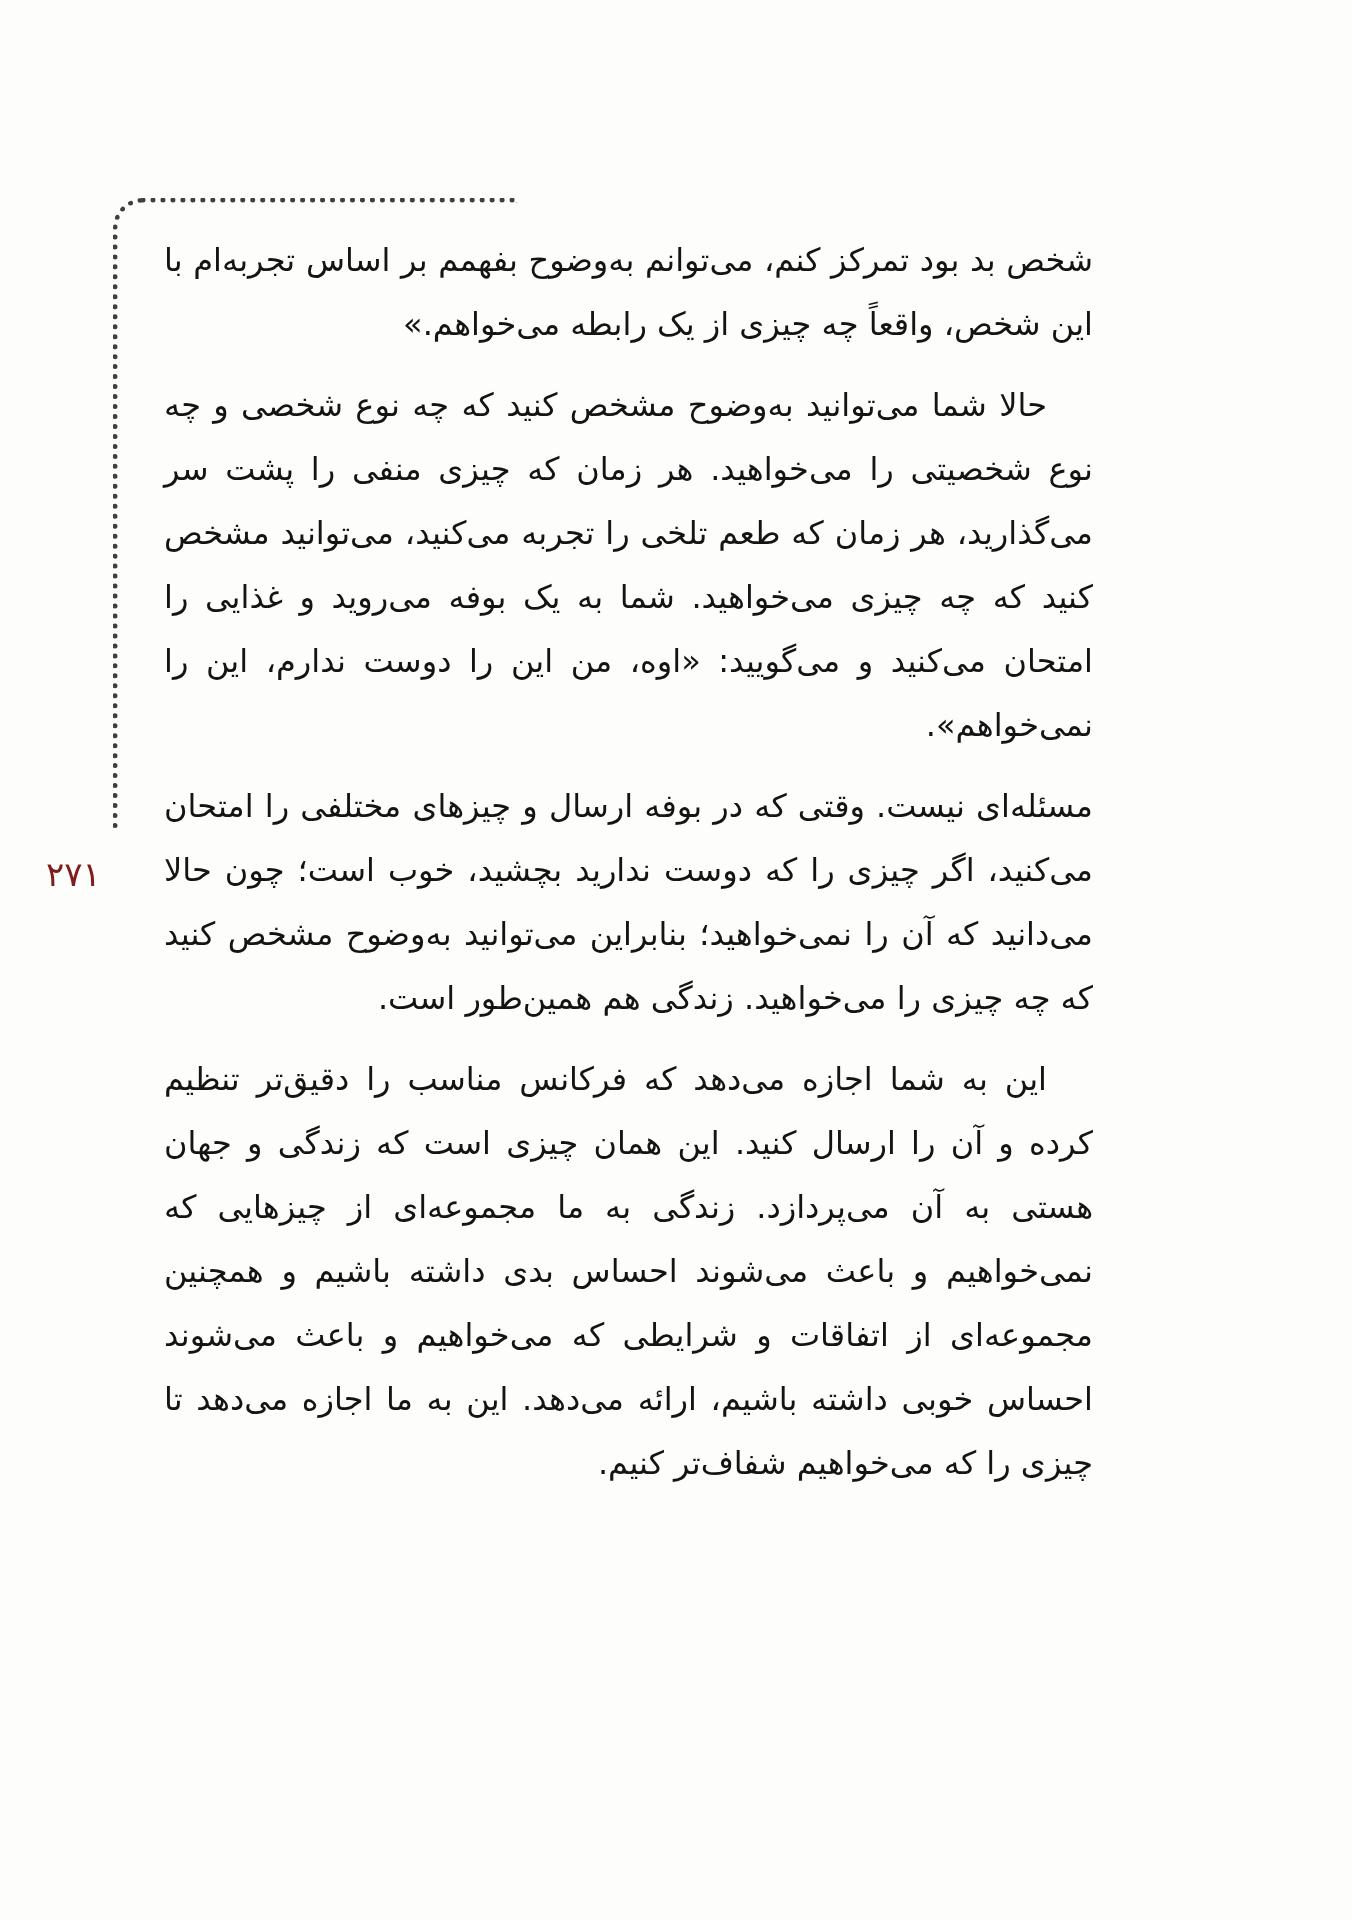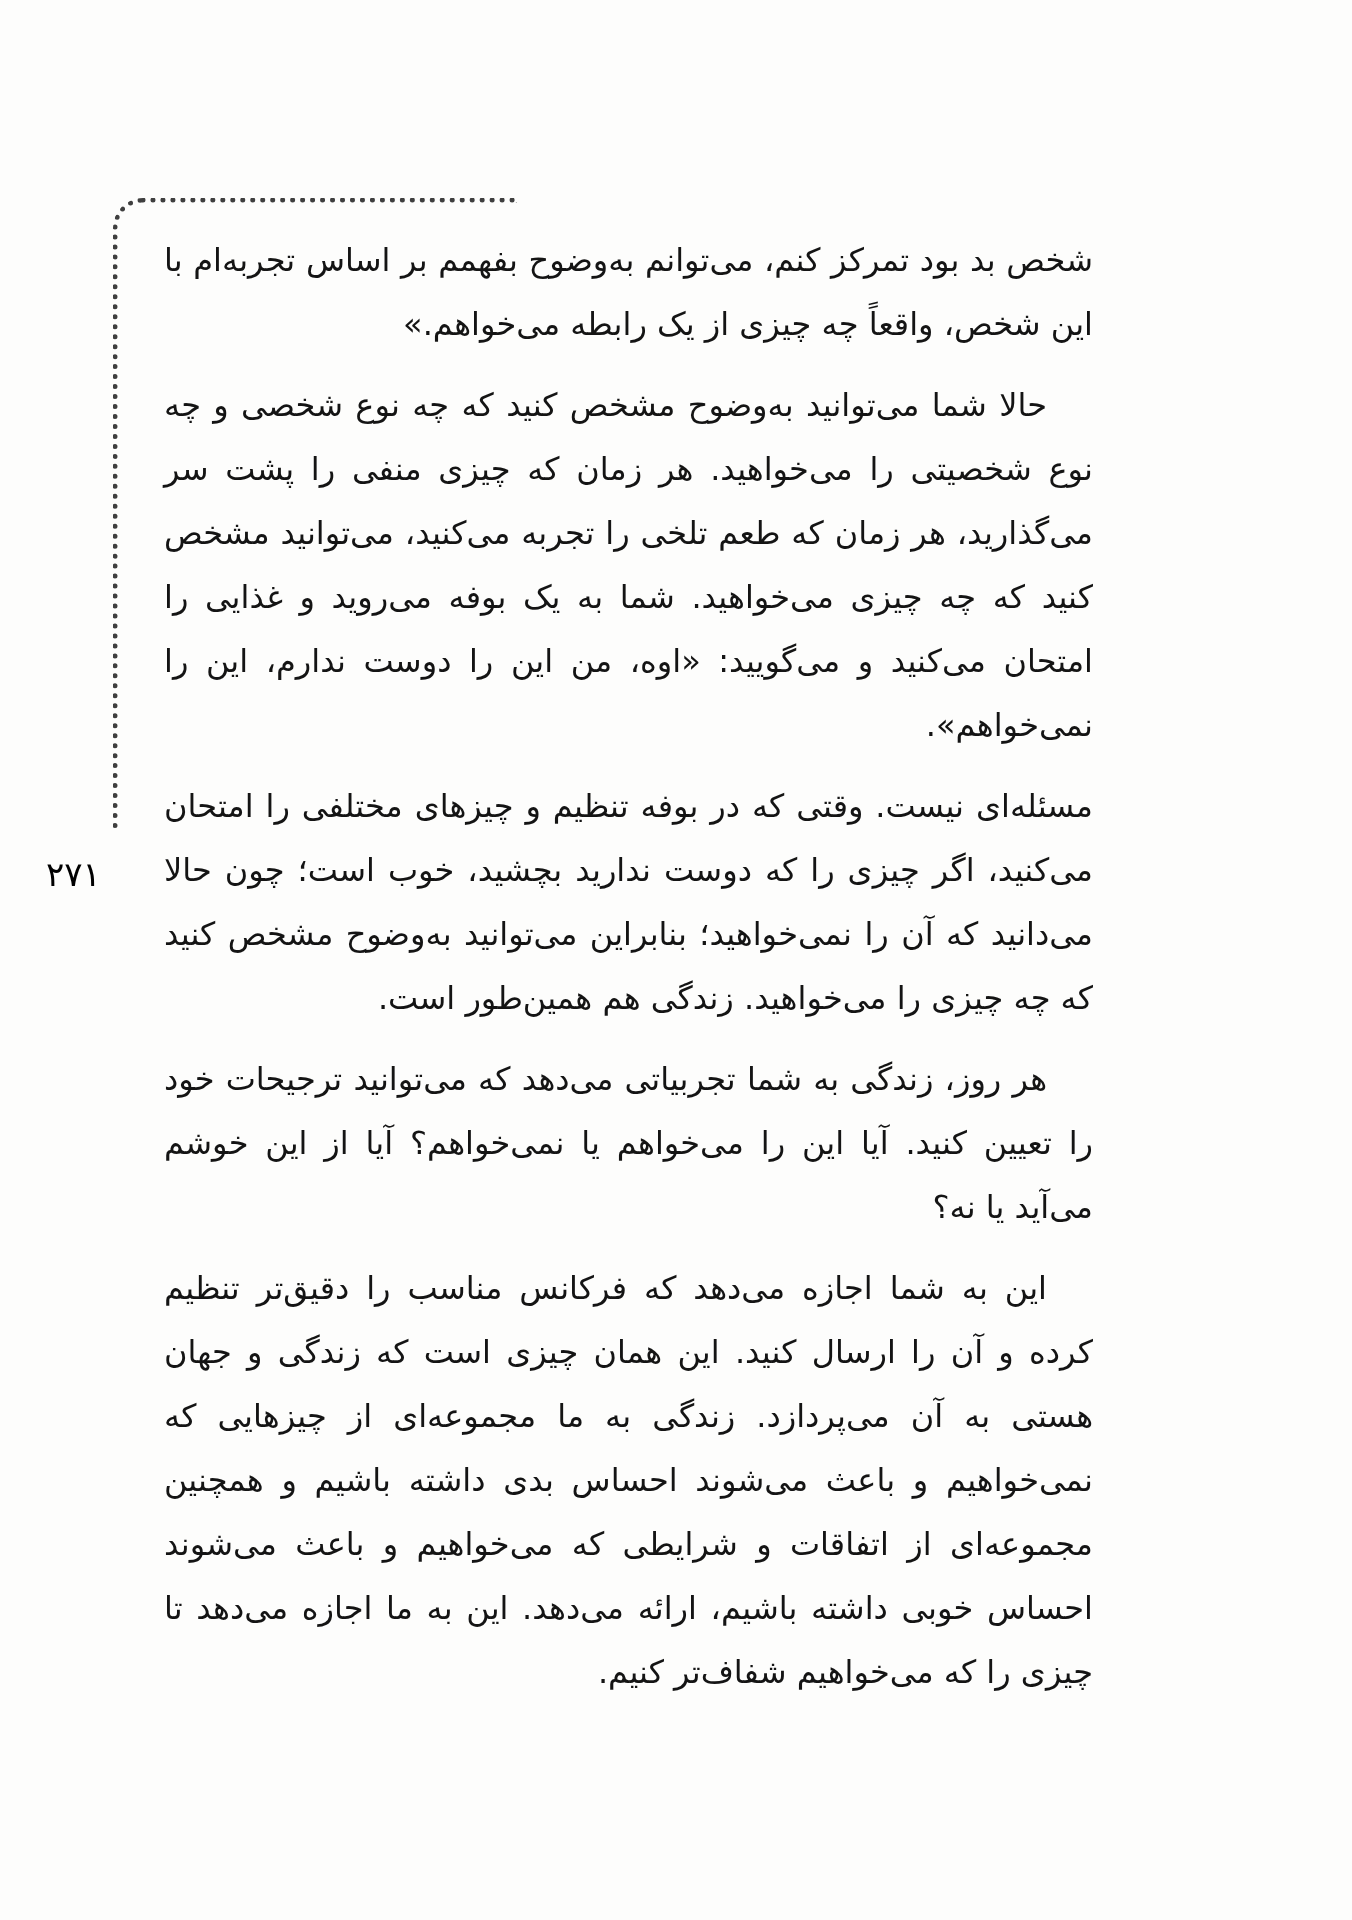--- a/index.html
+++ b/index.html
@@ -27,21 +27,21 @@
     border-left: 5px dotted #3f3f3f;
     border-top-left-radius: 30px;
     pointer-events: none;
   }
   .page-number {
     position: absolute;
     left: 46px;
     top: 854px;
     font-size: 34px;
     letter-spacing: 9px;
-    color: #000000;
+    color: #7f1d1d;
     direction: rtl;
     white-space: nowrap;
   }
   .text-block {
     position: absolute;
     top: 228px;
     right: 259px;
     width: 941px;
     direction: rtl;
     unicode-bidi: embed;
@@ -63,18 +63,17 @@
 
 <div class="page">
 
   <div class="dotted-border"></div>
 
   <div class="page-number">۲۷۱</div>
 
   <main class="text-block">
     <p>شخص بد بود تمرکز کنم، می‌توانم به‌وضوح بفهمم بر اساس تجربه‌ام با این شخص، واقعاً چه چیزی از یک رابطه می‌خواهم.»</p>
     <p class="indent">حالا شما می‌توانید به‌وضوح مشخص کنید که چه نوع شخصی و چه نوع شخصیتی را می‌خواهید. هر زمان که چیزی منفی را پشت سر می‌گذارید، هر زمان که طعم تلخی را تجربه می‌کنید، می‌توانید مشخص کنید که چه چیزی می‌خواهید. شما به یک بوفه می‌روید و غذایی را امتحان می‌کنید و می‌گویید: «اوه، من این را دوست ندارم، این را نمی‌خواهم».</p>
-    <p>مسئله‌ای نیست. وقتی که در بوفه تنظیم و چیزهای مختلفی را امتحان می‌کنید، اگر چیزی را که دوست ندارید بچشید، خوب است؛ چون حالا می‌دانید که آن را نمی‌خواهید؛ بنابراین می‌توانید به‌وضوح مشخص کنید که چه چیزی را می‌خواهید. زندگی هم همین‌طور است.</p>
-    <p class="indent">هر روز، زندگی به شما تجربیاتی می‌دهد که می‌توانید ترجیحات خود را تعیین کنید. آیا این را می‌خواهم یا نمی‌خواهم؟ آیا از این خوشم می‌آید یا نه؟</p>
+    <p>مسئله‌ای نیست. وقتی که در بوفه ارسال و چیزهای مختلفی را امتحان می‌کنید، اگر چیزی را که دوست ندارید بچشید، خوب است؛ چون حالا می‌دانید که آن را نمی‌خواهید؛ بنابراین می‌توانید به‌وضوح مشخص کنید که چه چیزی را می‌خواهید. زندگی هم همین‌طور است.</p>
     <p class="indent">این به شما اجازه می‌دهد که فرکانس مناسب را دقیق‌تر تنظیم کرده و آن را ارسال کنید. این همان چیزی است که زندگی و جهان هستی به آن می‌پردازد. زندگی به ما مجموعه‌ای از چیزهایی که نمی‌خواهیم و باعث می‌شوند احساس بدی داشته باشیم و همچنین مجموعه‌ای از اتفاقات و شرایطی که می‌خواهیم و باعث می‌شوند احساس خوبی داشته باشیم، ارائه می‌دهد. این به ما اجازه می‌دهد تا چیزی را که می‌خواهیم شفاف‌تر کنیم.</p>
   </main>
 
 </div>
 
 </body></html>

